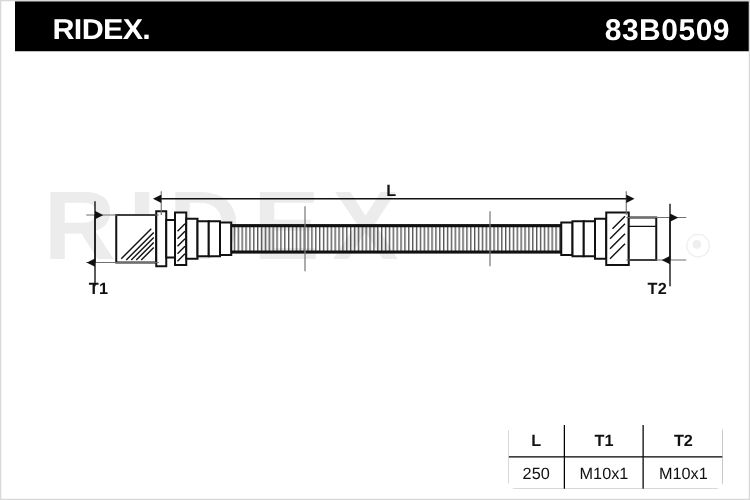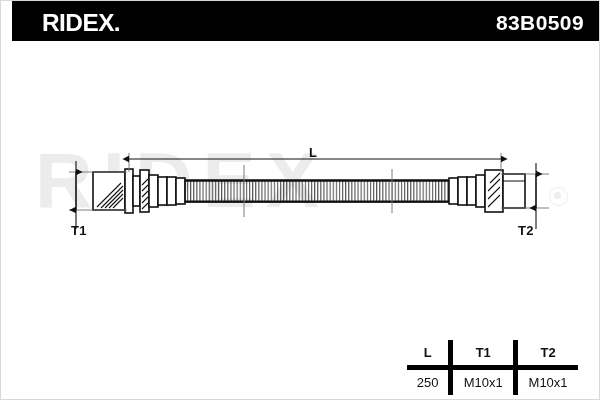--- a/index.html
+++ b/index.html
@@ -39,21 +39,21 @@
     font-family: "Liberation Sans", sans-serif;
     font-stretch: condensed;
     transform: scaleX(1.06);
     transform-origin: left center;
   }
   #part-number {
     position: absolute;
     right: 28px;
     top: 10px;
     color: #ffffff;
-    font-size: 21px;
+    font-size: 24px;
     font-weight: bold;
     letter-spacing: 0.4px;
   }
 
   
   #watermark {
     position: absolute;
     left: 34px;
     top: 138px;
     width: 540px;
@@ -112,21 +112,21 @@
     left: 405px;
     top: 338px;
     width: 173px;
     border-collapse: collapse;
     border: 1.3px solid #2b2b2b;
     border-radius: 6px;
     overflow: hidden;
     background: #ffffff;
   }
   #spec-table td {
-    border: 5px solid #000000;
+    border: 1px solid #000000;
     text-align: center;
     font-size: 13px;
     color: #111111;
     padding: 3px 2px;
     height: 19px;
   }
   #spec-table tr.head td {
     font-weight: bold;
   }
   #spec-table td.col-l  { width: 45px; }

